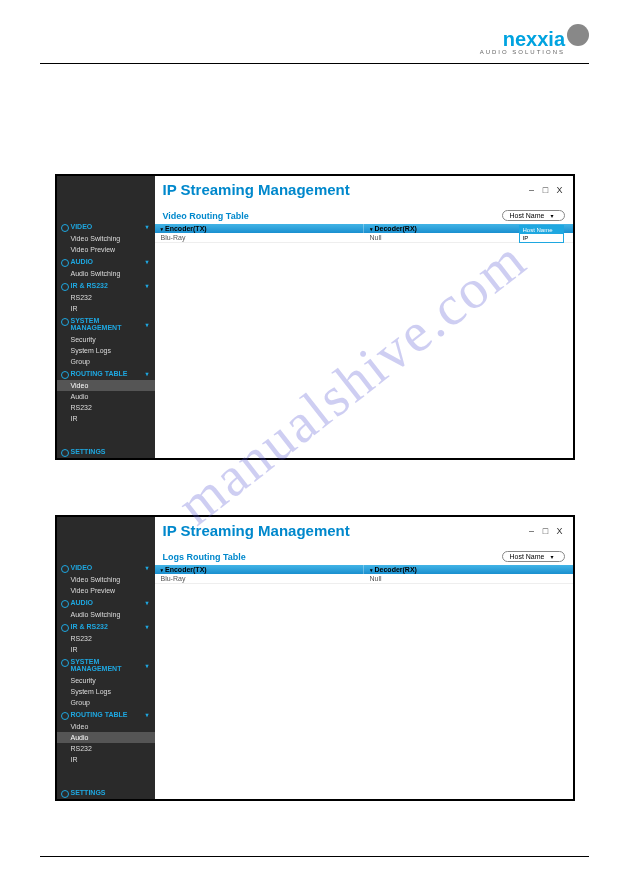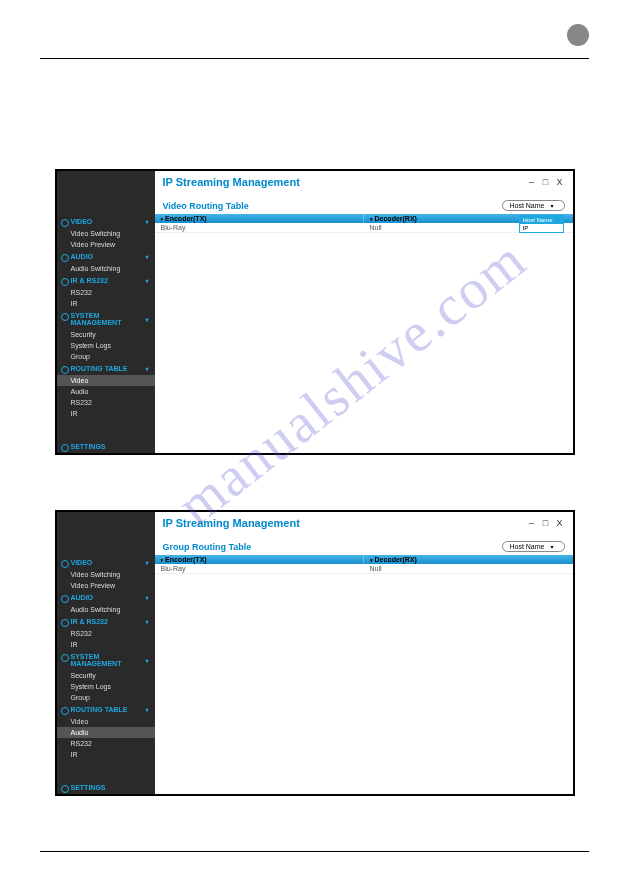--- a/index.html
+++ b/index.html
@@ -128,21 +128,21 @@
   }
   .title-row {
     display: flex;
     justify-content: space-between;
     align-items: center;
     padding: 5px 8px 0 8px;
   }
   .app-title {
     color: #0088cc;
     font-weight: bold;
-    font-size: 11px;
+    font-size: 15px;
   }
   .win-controls {
     display: flex;
     gap: 4px;
     font-size: 9px;
     color: #333;
   }
   .win-btn { cursor: pointer; width:10px; text-align:center;}
   .section-row {
     display: flex;
@@ -228,20 +228,24 @@
     font-weight: normal;
   }
   .wm1 { top: 350px; left: 140px; }
 </style>
 </head>
 <body>
 
 <div class="page">
   <div class="logo-bar">
     <div class="logo-wrap">
+      <div class="logo-left">
+        <div class="logo-text">nexxia</div>
+        <div class="logo-sub">AUDIO SOLUTIONS</div>
+      </div>
       <div class="logo-badge"></div>
     </div>
   </div>
   <hr class="top-rule">
 
   <div id="screens">
       <div class="app-window">
         <div class="sidebar">
           <div class="sb-spacer-top"></div>
           <div class="sb-header">
@@ -362,21 +366,21 @@
         <div class="main">
           <div class="title-row">
             <div class="app-title">IP Streaming Management</div>
             <div class="win-controls">
               <span class="win-btn">–</span>
               <span class="win-btn">□</span>
               <span class="win-btn">X</span>
             </div>
           </div>
           <div class="section-row">
-            <div class="section-title">Group Routing Table</div>
+            <div class="section-title">Logs Routing Table</div>
             <div class="host-select">
               <span>Host Name</span>
               <span class="chev">▾</span>
             </div>
           </div>
           <div class="table-head">
             <div class="th">
               <span class="tri">▾</span>
               <span>Encoder(TX)</span>
             </div>

